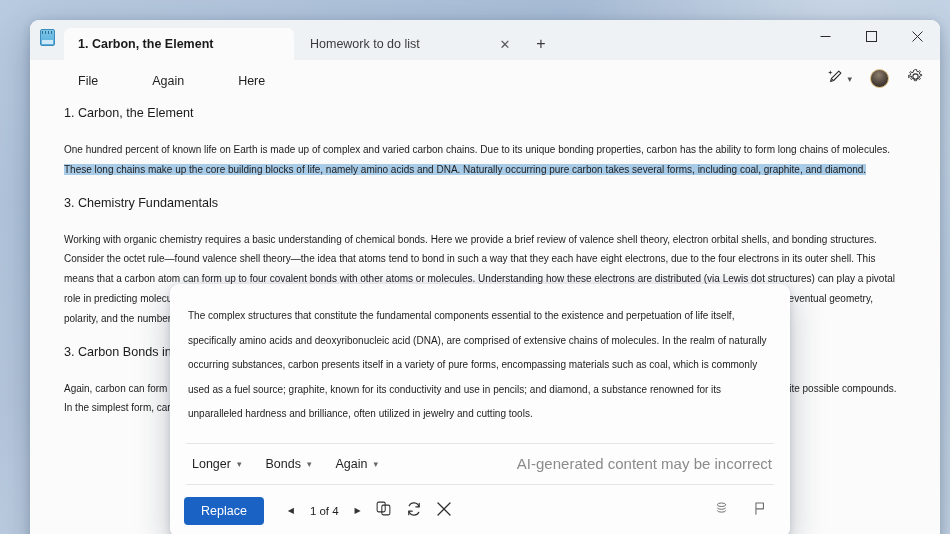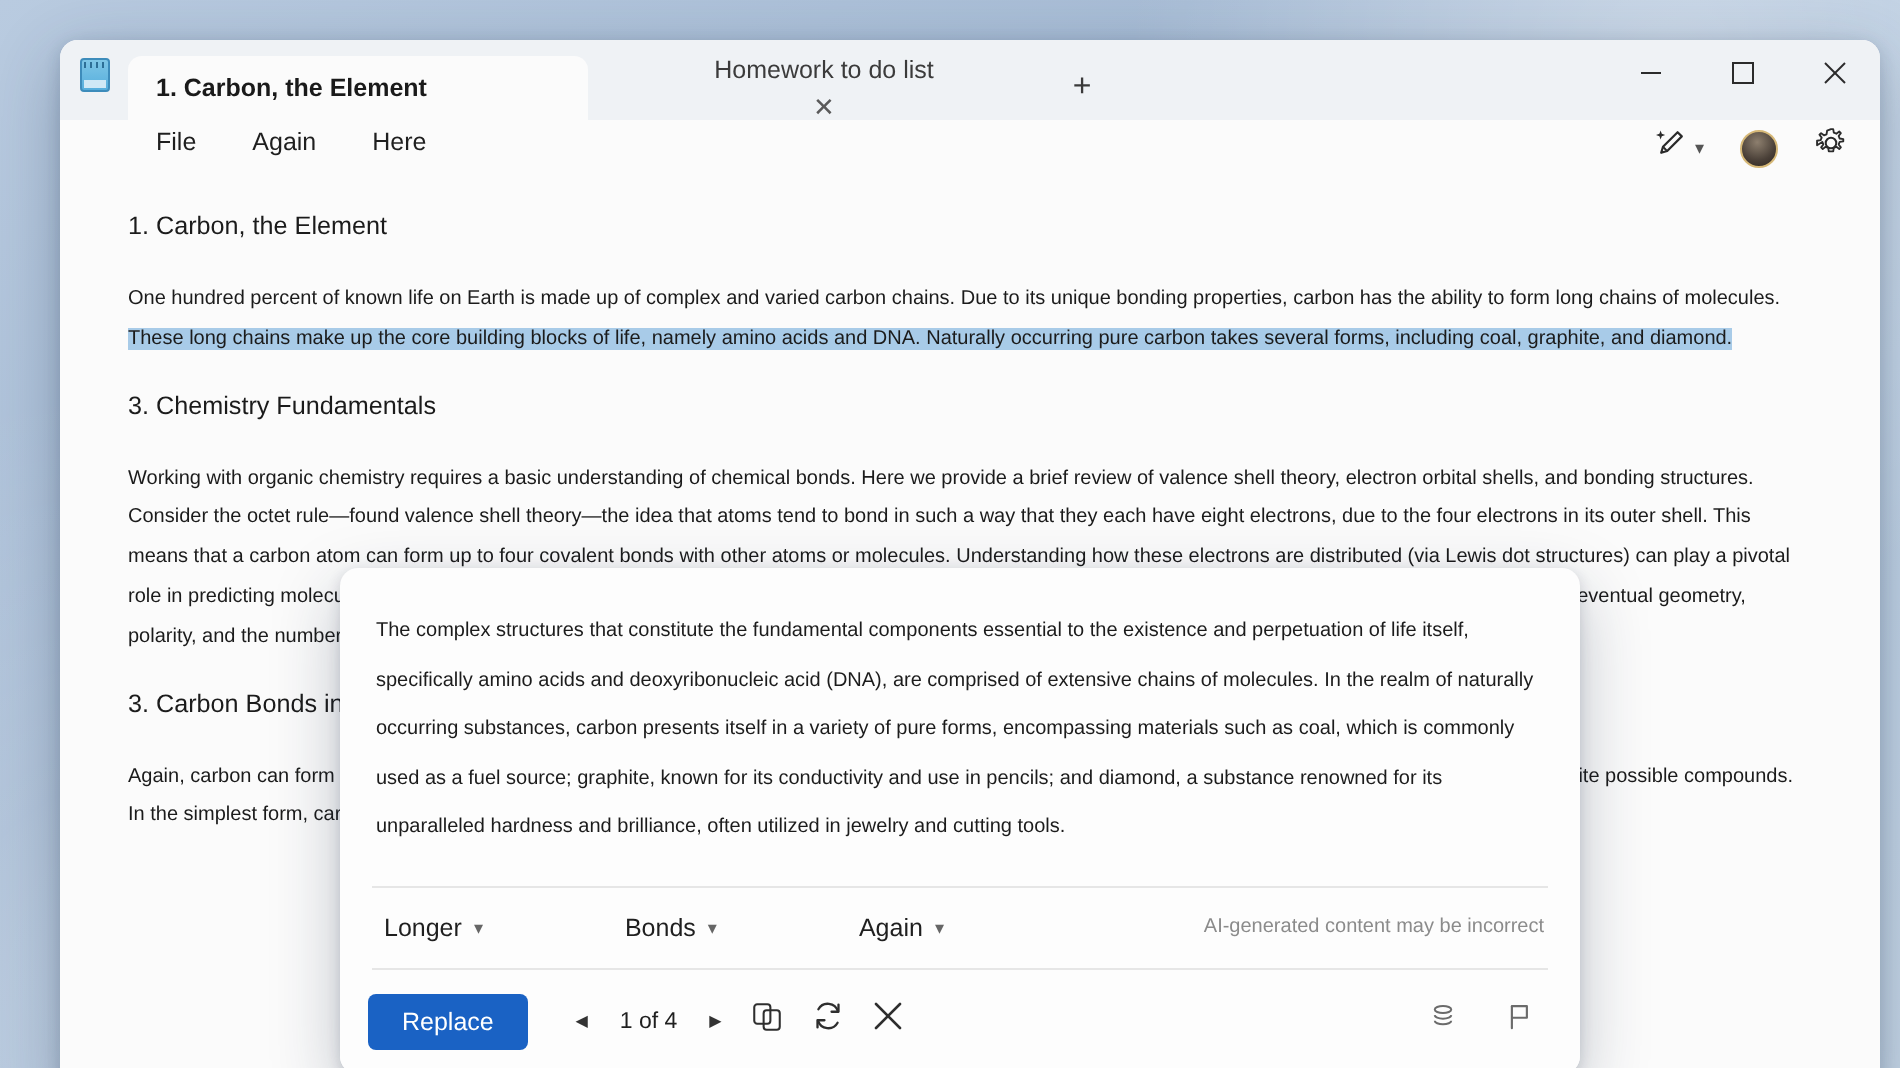--- a/index.html
+++ b/index.html
@@ -94,21 +94,20 @@
     font-weight: bold;
     min-width: 230px;
     padding-left: 14px;
   }
   .tab.inactive {
     color: #3b3b3b;
     min-width: 232px;
     padding-left: 16px;
     justify-content: space-between;
     background: transparent;
-    flex-direction: column;
   }
   .tab-close {
     font-size: 13px;
     color: #5a5a5a;
     width: 18px;
     text-align: center;
     line-height: 1;
   }
   .newtab {
     width: 30px; height: 32px;
@@ -127,23 +126,24 @@
     display: flex; align-items: center; justify-content: center;
     color: #2b2b2b;
   }
   .wc svg { display: block; }
 
   
   .menubar {
     height: 32px;
     background: #fbfbfb;
     display: flex;
-    align-items: flex-start;
+    align-items: flex-end;
     padding-left: 34px;
     position: relative;
+    gap: 26px;
   }
   .menu-item {
     font-size: 12.5px;
     color: #1f1f1f;
     padding: 4px 14px;
     border-radius: 4px;
   }
   .menu-right {
     position: absolute;
     right: 12px;
@@ -214,37 +214,36 @@
     height: 1px;
     background: #e6e6e6;
     margin: 0 16px;
   }
   .ai-options {
     height: 40px;
     display: flex;
     align-items: center;
     padding: 0 16px 0 14px;
     position: relative;
-    gap: 47px;
   }
   .opt {
     display: flex;
     align-items: center;
     gap: 6px;
     font-size: 12.5px;
     color: #1f1f1f;
     padding: 4px 8px;
     border-radius: 4px;
     margin-right: 8px;
   }
   .opt .chev { font-size: 9px; color: #666; }
   .ai-note {
     position: absolute;
     right: 18px;
-    font-size: 10px;
+    font-size: 15px;
     color: #8b8b8b;
   }
   .ai-actions {
     height: 52px;
     display: flex;
     align-items: center;
     padding: 0 16px 0 14px;
     position: relative;
     background: #fdfdfd;
   }

